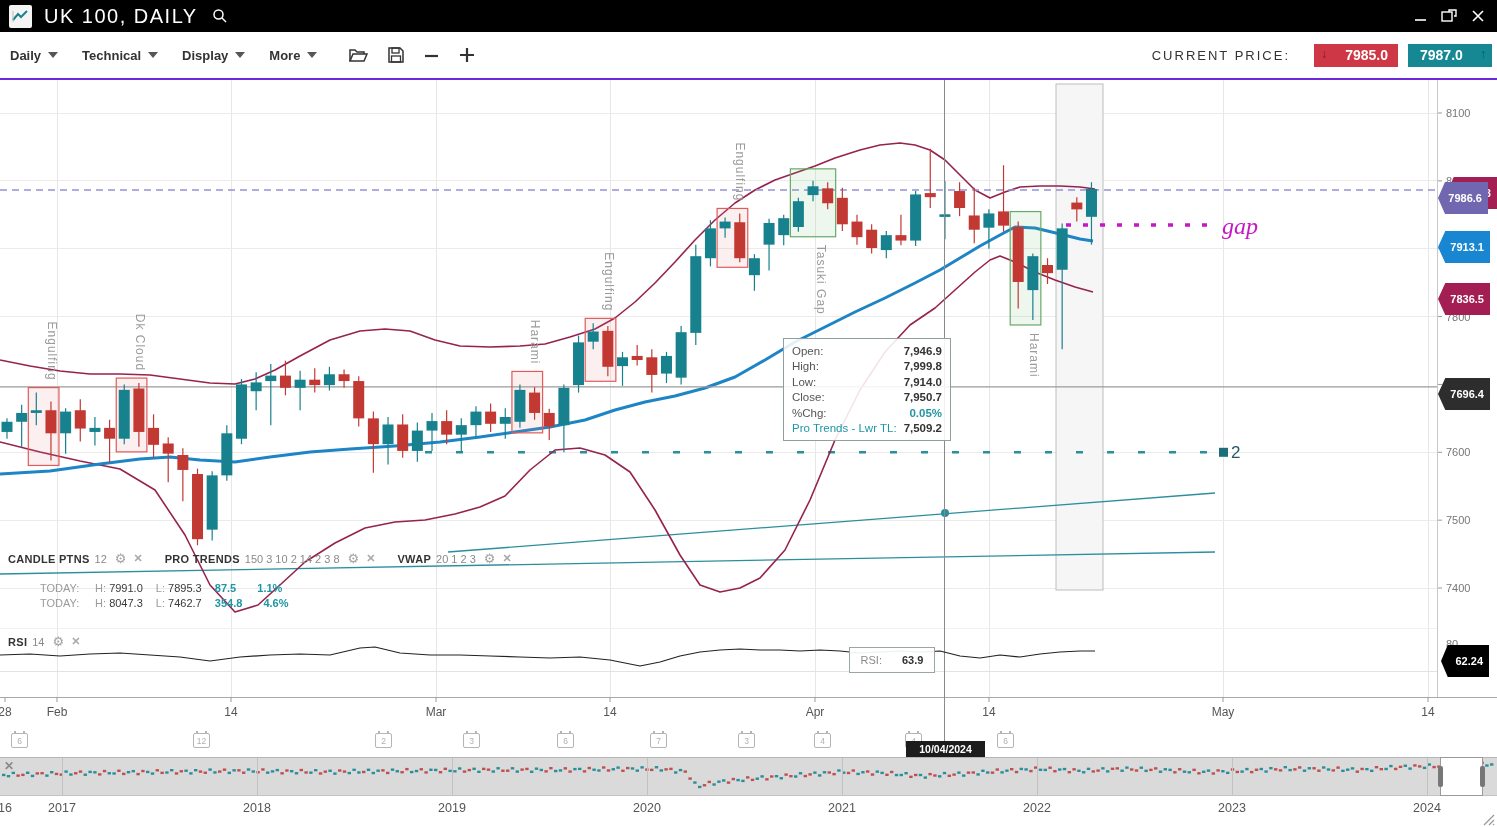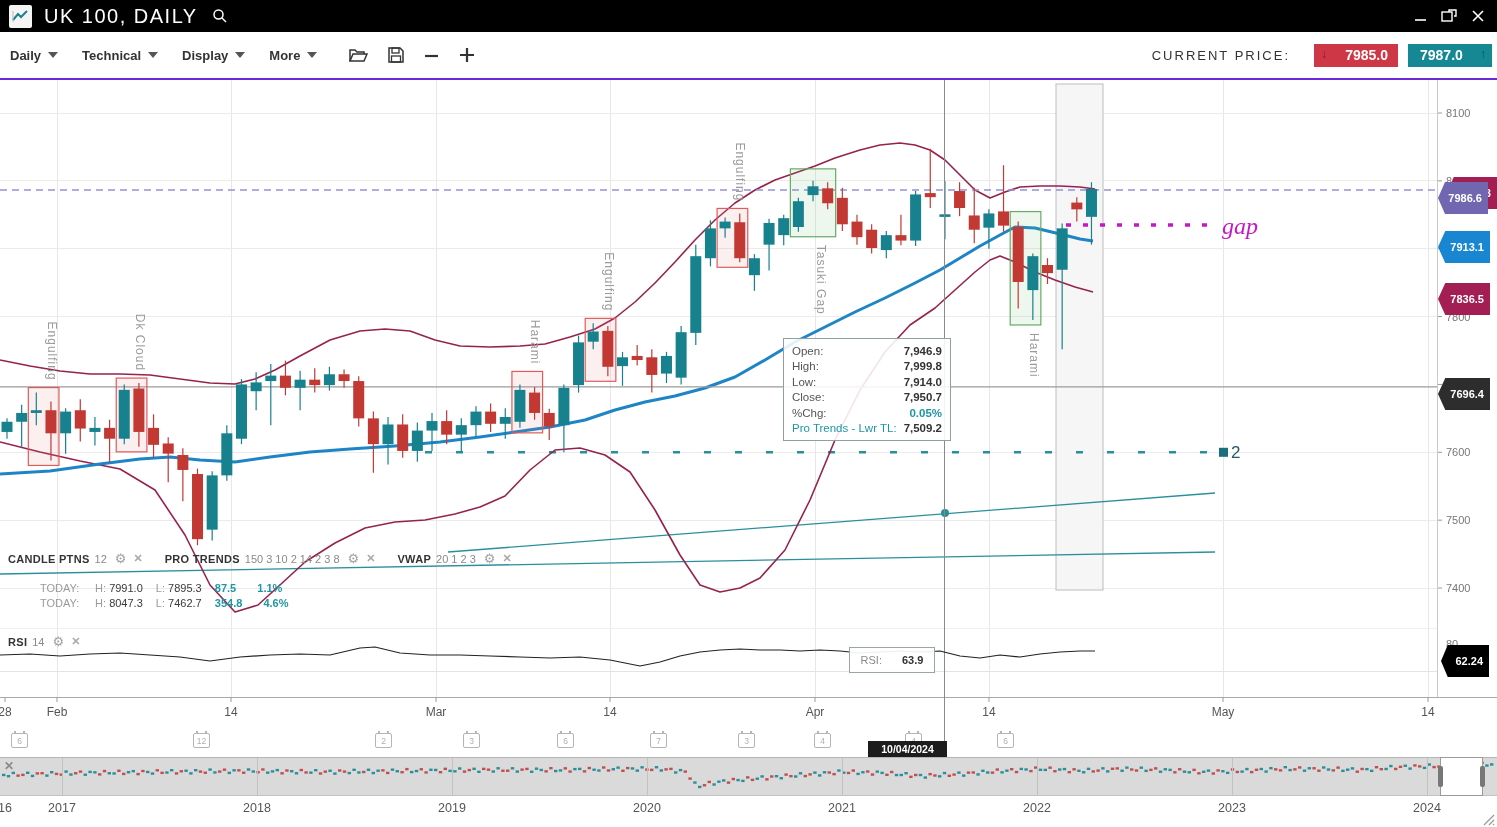--- a/index.html
+++ b/index.html
@@ -65,21 +65,21 @@
   .ohlctip{left:783px;top:338px;width:150px;background:rgba(255,255,255,.88);
            border:1px solid #8fa0a3;padding:5px 8px 4px 8px;font-size:11.5px;color:#555;}
   .ohlctip .row{display:flex;justify-content:space-between;line-height:15.4px;}
   .ohlctip .val{color:#333;font-weight:700;}
   .ohlctip .tealtxt{color:#1e96a5;font-weight:700;}
   .ohlctip .teallab{color:#1e96a5;}
   .rsitip{left:849px;top:647px;width:84px;height:24px;background:rgba(255,255,255,.92);
           border:1px solid #9aa5a5;display:flex;align-items:center;justify-content:center;
           font-size:11px;color:#8a8a8a;}
   .rsitip b{color:#333;margin-left:20px;}
-  .datetip{left:868px;top:741px;width:79px;height:16px;background:#1c1c1c;color:#fff;
+  .datetip{left:906px;top:741px;width:79px;height:16px;background:#1c1c1c;color:#fff;
            font-size:10.5px;font-weight:700;display:flex;align-items:center;justify-content:center;}
   .gaplabel{left:1222px;top:213px;color:#c517c5;font-family:"Liberation Serif",serif;
             font-style:italic;font-size:24px;}
   .badge{position:absolute;z-index:11;height:32px;color:#fff;font-size:11px;font-weight:700;
          display:flex;align-items:center;justify-content:flex-end;padding-right:6px;box-sizing:border-box;
          clip-path:polygon(0 50%,14% 0,100% 0,100% 100%,14% 100%);}
   .calicon{position:absolute;z-index:10;width:15px;height:13px;border:1px solid #b5b5b5;border-radius:2px;
            background:#fff;color:#b0b0b0;font-size:8.5px;display:flex;align-items:center;justify-content:center;cursor:pointer;}
   .calicon:before{content:"";position:absolute;top:-3px;left:2px;width:2px;height:3px;background:#b5b5b5;}
   .calicon:after{content:"";position:absolute;top:-3px;right:2px;width:2px;height:3px;background:#b5b5b5;}

